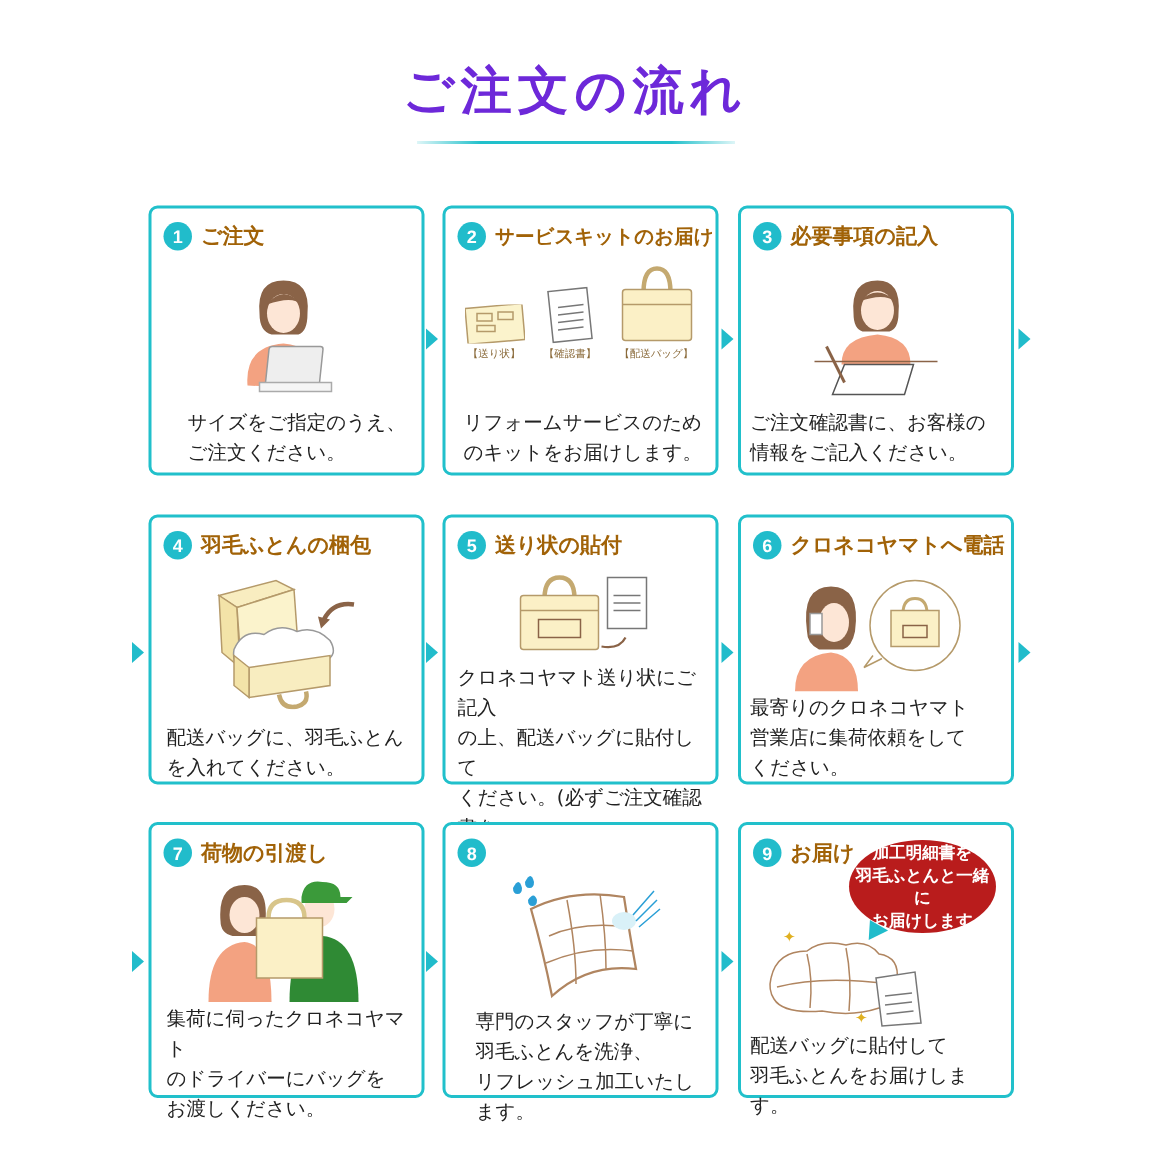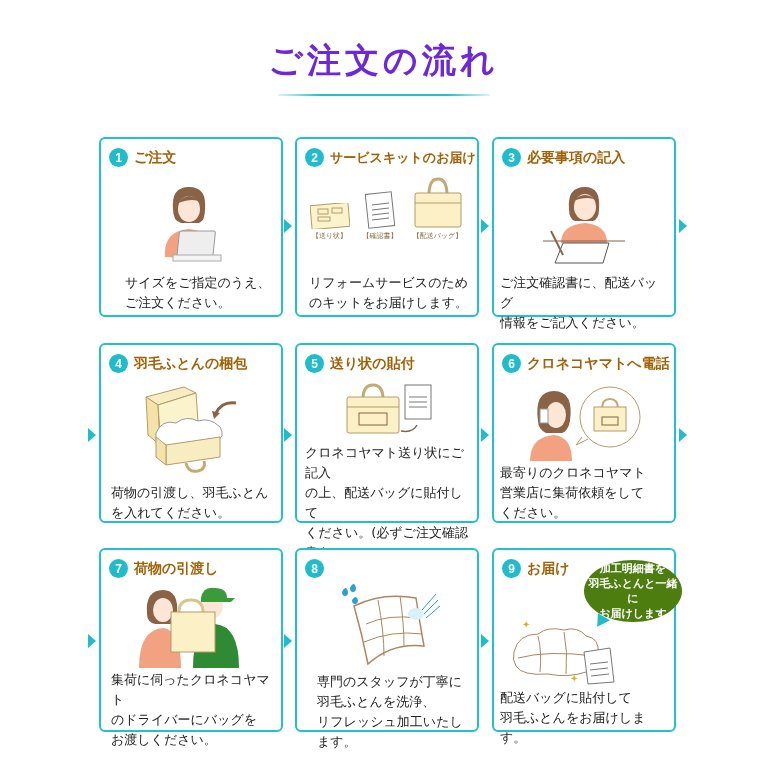--- a/index.html
+++ b/index.html
@@ -31,22 +31,22 @@
     position: absolute; left: 10px; right: 4px; font-size: 13px; line-height: 20px; color: #222; white-space: pre-line;
   }
   .step-text.center { text-align: left; left: 24px; }
 
   .arrow {
     position: absolute; width: 0; height: 0;
     border-top: 7px solid transparent; border-bottom: 7px solid transparent; border-left: 8px solid #21bccb;
   }
 
   .bubble {
-    position: absolute; left: 90px; top: 10px; width: 98px; height: 62px; border-radius: 50%;
-    background: #4d7c0f; color: #fff; font-size: 11px; line-height: 15px; text-align: center;
+    position: absolute; left: 72px; top: 10px; width: 98px; height: 62px; border-radius: 50%;
+    background: #b91c1c; color: #fff; font-size: 11px; line-height: 15px; text-align: center;
     display: flex; align-items: center; justify-content: center; white-space: pre-line; font-weight: bold;
   }
   .bubble:after {
     content: ""; position: absolute; left: 10px; bottom: -6px; width: 0; height: 0;
     border-left: 6px solid transparent; border-right: 8px solid transparent; border-top: 12px solid #21bccb;
     transform: rotate(30deg);
   }
 </style>
 </head>
 <body>
@@ -124,21 +124,21 @@
     <svg width="90" height="90" viewBox="0 0 90 90">
       <path d="M30 30 Q28 8 46 8 Q62 8 60 30 Q60 40 54 42 L36 42 Q30 40 30 30Z" fill="#8a6347"></path>
       <ellipse cx="46" cy="28" rx="11" ry="13" fill="#fde6d6"></ellipse>
       <path d="M34 22 Q46 10 58 22 Q50 16 34 22Z" fill="#8a6347"></path>
       <path d="M22 64 Q22 46 46 44 Q68 46 68 64 Z" fill="#f3a281"></path>
       <line x1="4" y1="62" x2="86" y2="62" stroke="#8a6347"></line>
       <polygon points="16,84 24,64 70,64 64,84" fill="#fff" stroke="#555"></polygon>
       <line x1="12" y1="52" x2="24" y2="76" stroke="#8a6347" stroke-width="2"></line>
     </svg>
   </div>
-  <div class="step-text" style="top:134px; left:6px;">ご注文確認書に、配送バッグ
+  <div class="step-text" style="top:134px; left:6px;">ご注文確認書に、お客様の
 情報をご記入ください。</div>
 </div>
 
 <div class="arrow" style="left:679px; top:219px;"></div>
 
 <div class="arrow" style="left:88px; top:428px;"></div>
 
 <div class="step" style="left:99px; top:343px; height:180px;">
   <div class="step-head">
     <span class="num">4</span>
@@ -150,21 +150,21 @@
       <polygon points="10,14 22,22 24,62 12,52" fill="#f3e3a8" stroke="#b59a6a"></polygon>
       <polygon points="22,22 60,10 62,38 24,50" fill="#fbf3cc" stroke="#b59a6a"></polygon>
       <path d="M20 50 Q26 36 40 40 Q50 32 62 38 Q74 34 84 44 Q90 54 80 58 L30 66 Q18 62 20 50Z" fill="#fff" stroke="#999"></path>
       <polygon points="30,62 84,54 84,74 30,82" fill="#f8edc0" stroke="#b59a6a"></polygon>
       <polygon points="20,54 30,62 30,82 20,74" fill="#f3e3a8" stroke="#b59a6a"></polygon>
       <path d="M50 80 Q52 90 62 88 Q70 86 68 78" fill="none" stroke="#c4a970" stroke-width="3"></path>
       <path d="M100 20 Q86 18 80 30" fill="none" stroke="#8a6347" stroke-width="3"></path>
       <polygon points="76,28 84,30 78,36" fill="#8a6347"></polygon>
     </svg>
   </div>
-  <div class="step-text" style="top:138px; left:10px;">荷物の引渡し、羽毛ふとん
+  <div class="step-text" style="top:138px; left:10px;">配送バッグに、羽毛ふとん
 を入れてください。</div>
 </div>
 
 <div class="arrow" style="left:284px; top:428px;"></div>
 
 <div class="step" style="left:295px; top:343px; height:180px;">
   <div class="step-head">
     <span class="num">5</span>
     <span class="step-title">送り状の貼付</span>
   </div>

